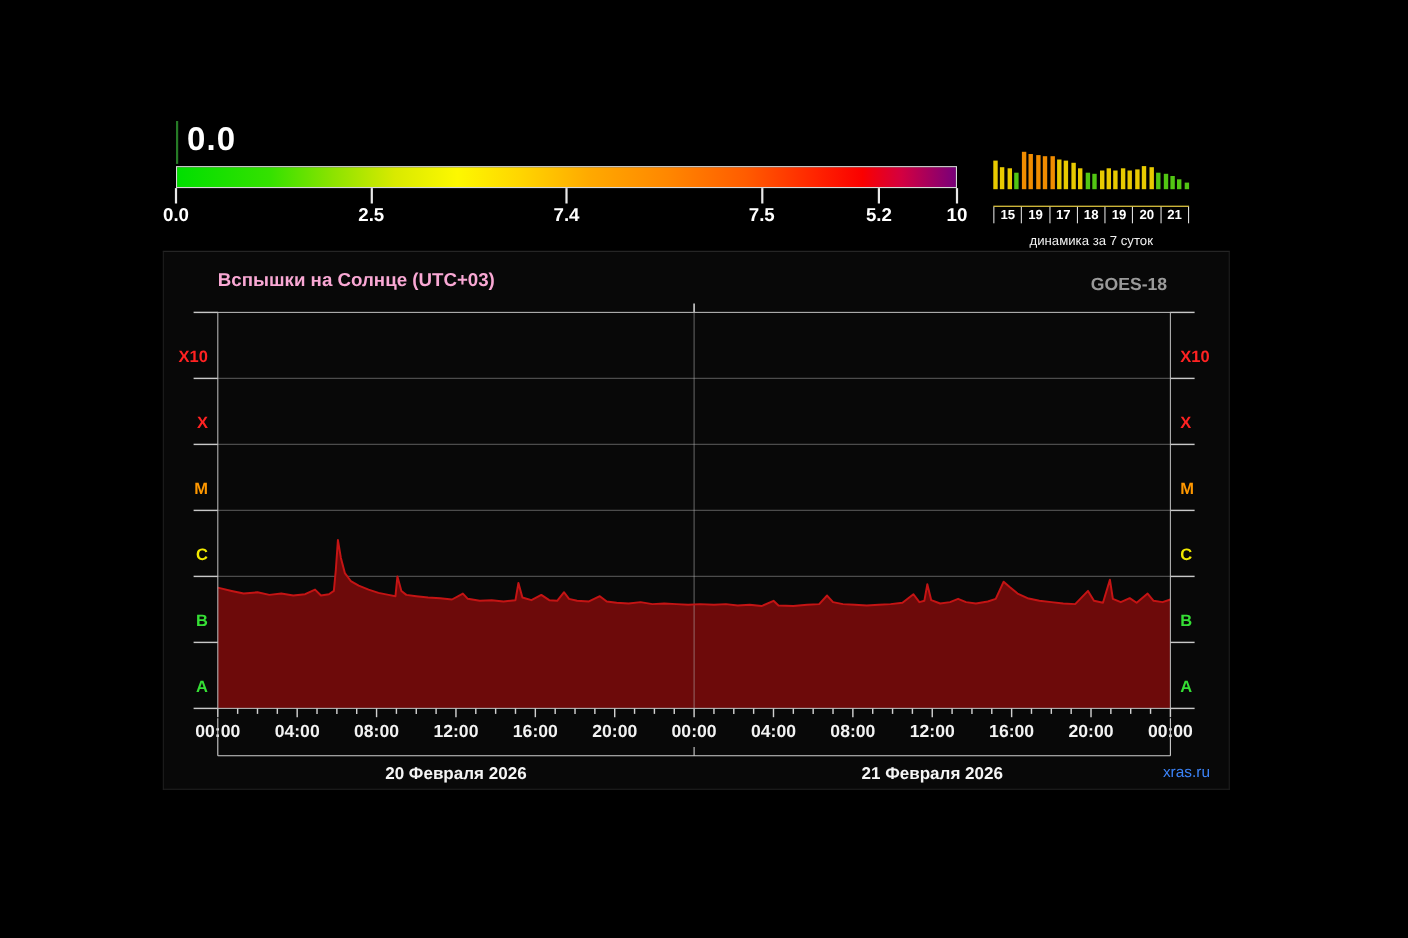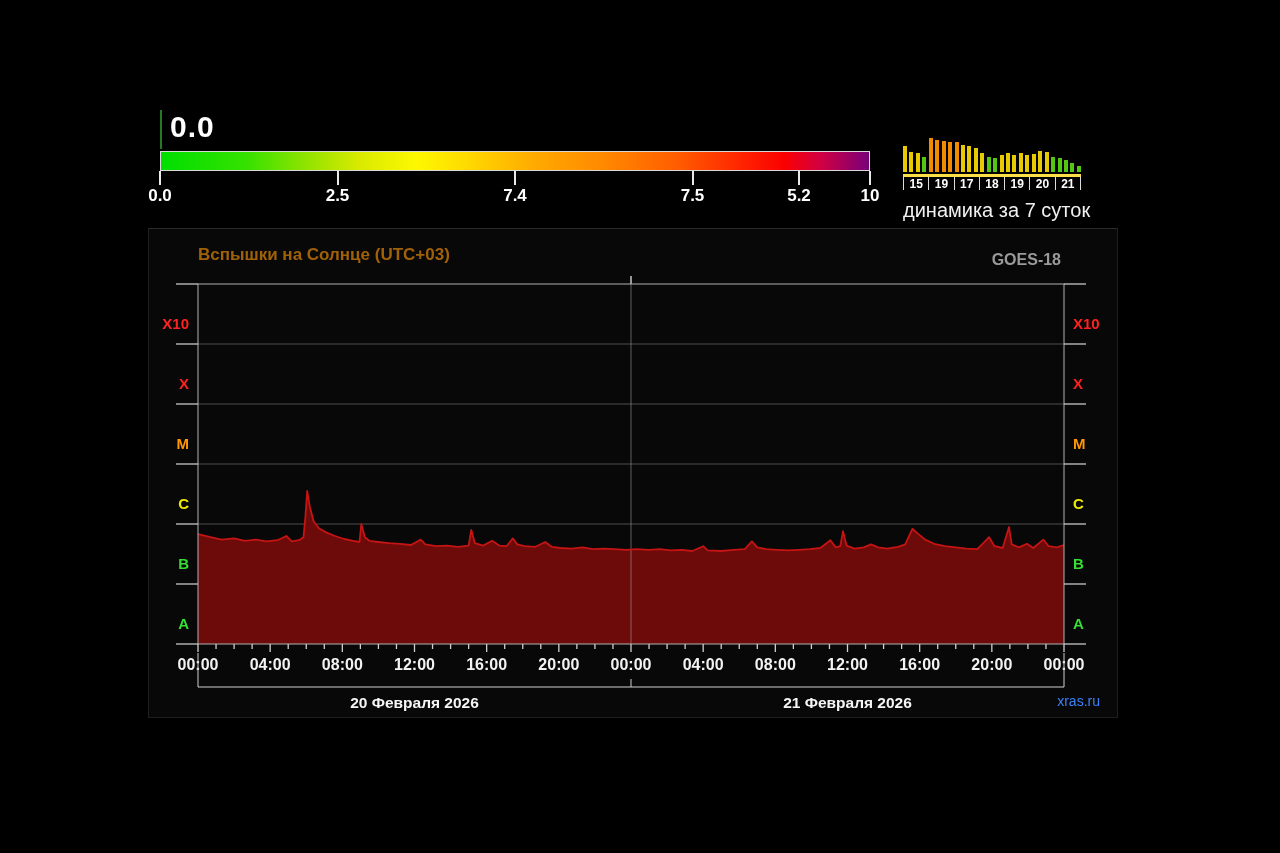--- a/index.html
+++ b/index.html
@@ -16,31 +16,31 @@
     border:1px solid #d9d9d9; }
   .gauge-tick { position:absolute; top:171px; width:2px; height:14px; background:#e9e9e9; }
   .gauge-label { position:absolute; top:186px; width:56px; text-align:center;
     color:#fff; font-size:17px; font-weight:bold; }
 
   
   .mini { position:absolute; left:903px; top:136px; width:178px; }
   .mini-bars { display:flex; justify-content:space-between; align-items:flex-end;
     height:36px; }
   .mini-bar { width:4px; }
-  .mini-days { display:flex; border-top:3px solid #fde047; margin-top:2px; height:16px; }
+  .mini-days { display:flex; border-top:1px solid #fde047; margin-top:15px; height:16px; }
   .mini-day { flex:1; border-left:1px solid #dcdcdc; color:#fff; font-size:12px;
     font-weight:bold; text-align:center; line-height:15px; }
   .mini-day:last-child { border-right:1px solid #dcdcdc; }
   .mini-caption { margin-top:9px; width:100%; text-align:center; color:#f0f0f0;
-    font-size:20px; white-space:nowrap; }
+    font-size:12px; white-space:nowrap; }
 
   
   .panel { position:absolute; left:148px; top:228px; width:970px; height:490px;
     background:#080808; border:1px solid #1e1e1e; border-top-color:#2a2a2a; }
-  .chart-title { position:absolute; left:49px; top:16px; color:#a16207;
+  .chart-title { position:absolute; left:49px; top:16px; color:#f9a8d4;
     font-size:17px; font-weight:bold; }
   .satellite { position:absolute; right:56px; top:22px; color:#9a9a9a;
     font-size:16px; font-weight:bold; }
   .watermark { position:absolute; right:17px; top:464px; color:#3b82f6; font-size:14px; }
   #plot { position:absolute; left:0; top:0; width:970px; height:490px; }
   #plot text { font-family:"Liberation Sans", sans-serif; }
 </style>
 </head>
 <body>
 

